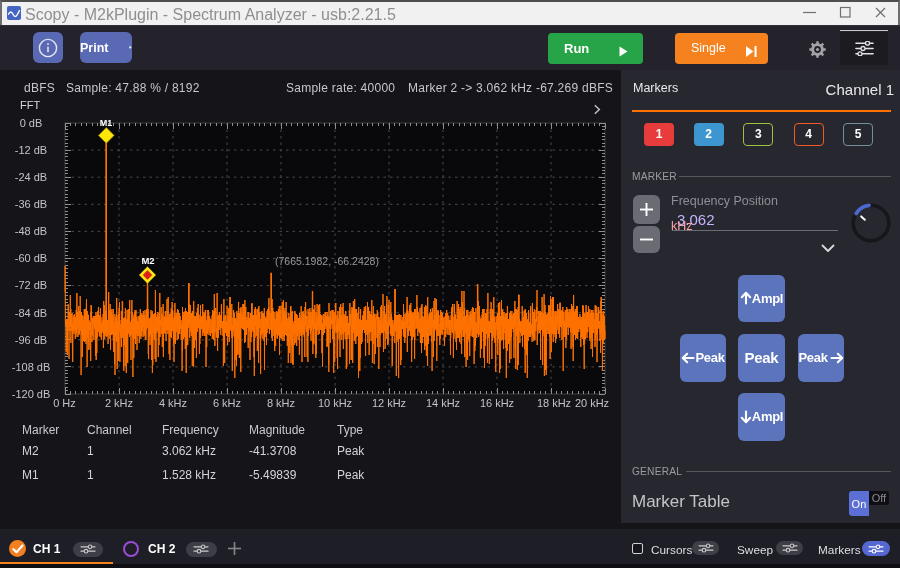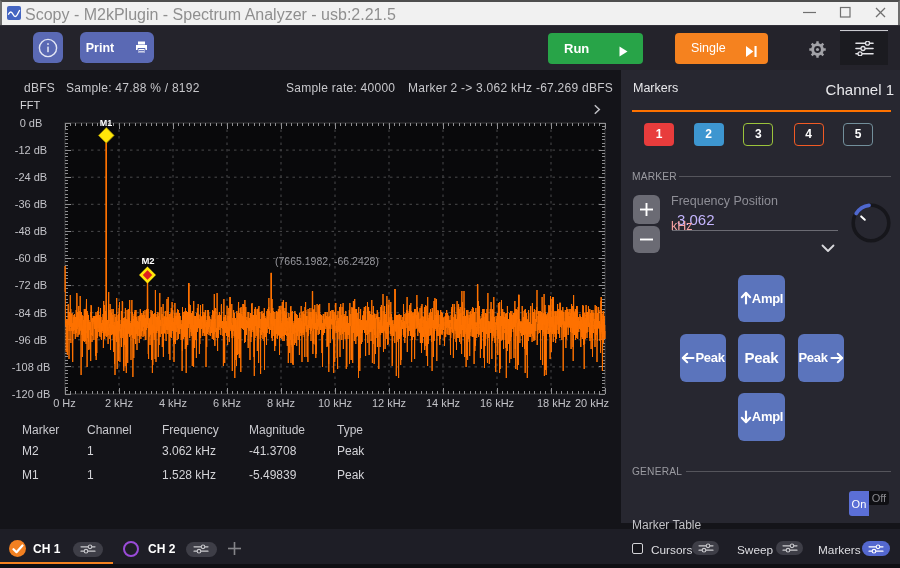--- a/index.html
+++ b/index.html
@@ -38,21 +38,21 @@
   </svg>
 
 <div class="abs" id="toolbar"></div>
 <div class="abs tbtn" style="left:33px; top:32px; width:30px; height:31px">
     <svg width="20" height="20" viewBox="0 0 20 20">
       <circle cx="10" cy="10" r="8.6" fill="none" stroke="#e4e7f4" stroke-width="1.4"></circle>
       <rect x="9.25" y="8.6" width="1.5" height="5.6" fill="#e4e7f4"></rect>
       <rect x="9.25" y="5.2" width="1.5" height="1.7" fill="#e4e7f4"></rect>
     </svg>
   </div>
-<div class="abs tbtn" style="left:80px; top:32px; width:74px; height:31px; gap:21px">
+<div class="abs tbtn" style="left:80px; top:32px; width:52px; height:31px; gap:21px">
   <span style="color:#fff; font-weight:bold; font-size:12.5px">Print</span>
     <svg width="13" height="13" viewBox="0 0 13 13">
       <path d="M3 0.5h7v3H3z" fill="#fff"></path>
       <path d="M1 4h11v5H1z" fill="#fff"></path>
       <path d="M3 7.5h7v5H3z" fill="#fff" stroke="#5a69b4" stroke-width="1"></path>
       <rect x="3.8" y="9" width="5.4" height="0.9" fill="#5a69b4"></rect>
       <rect x="3.8" y="10.7" width="5.4" height="0.9" fill="#5a69b4"></rect>
     </svg>
   </div>
 <div class="abs" style="left:548px; top:33px; width:95px; height:31px; background:#28a448; border-radius:4px"></div>
@@ -609,21 +609,21 @@
     </svg></div>
 <div class="abs pbtn" style="left:738px; top:393px; width:47px; height:47.5px"><svg width="12" height="14" viewBox="0 0 12 14">
       <g stroke="#fff" stroke-width="2.1" fill="none" stroke-linecap="round" stroke-linejoin="round">
         <line x1="6" y1="1.5" x2="6" y2="11.5"></line>
         <path d="M1.8 7.8 L6 12.2 L10.2 7.8"></path>
       </g>
     </svg>Ampl</div>
 
 <div class="abs" style="left:632px; top:466px; font-size:10.2px; color:#9b9ba1; letter-spacing:0.2px">GENERAL</div>
 <div class="abs" style="left:686px; top:471px; width:205px; height:1px; background:#55555c"></div>
-<div class="abs" style="left:632px; top:518px; font-size:12px; color:#c3c3c8">Marker Table</div>
+<div class="abs" style="left:632px; top:492px; font-size:17px; color:#c3c3c8">Marker Table</div>
 <div class="abs" style="left:848.7px; top:491.3px; width:20.5px; height:25px; background:#5b6fd6; border-radius:3px 0 0 3px; color:#fff; font-size:11px; display:flex; align-items:center; justify-content:center">On</div>
 <div class="abs" style="left:869.2px; top:491.3px; width:19.5px; height:14px; background:#0f0f13; border-radius:0 3px 3px 0; color:#8a8a8f; font-size:11px; display:flex; align-items:center; justify-content:center">Off</div>
 
 <div class="abs" id="botbar"></div>
 <div class="abs" id="botstrip"></div>
 <div class="abs" style="left:0; top:561.5px; width:113px; height:2.5px; background:#f5821f"></div>
 <div class="abs" style="left:9px; top:540px; width:17px; height:17px; background:#f28021; border-radius:50%; display:flex; align-items:center; justify-content:center">
     <svg width="12" height="10" viewBox="0 0 12 10">
       <path d="M1.5 5.2 L4.5 8.2 L10.5 1.5" fill="none" stroke="#fff" stroke-width="2.2" stroke-linecap="round" stroke-linejoin="round"></path>
     </svg>

